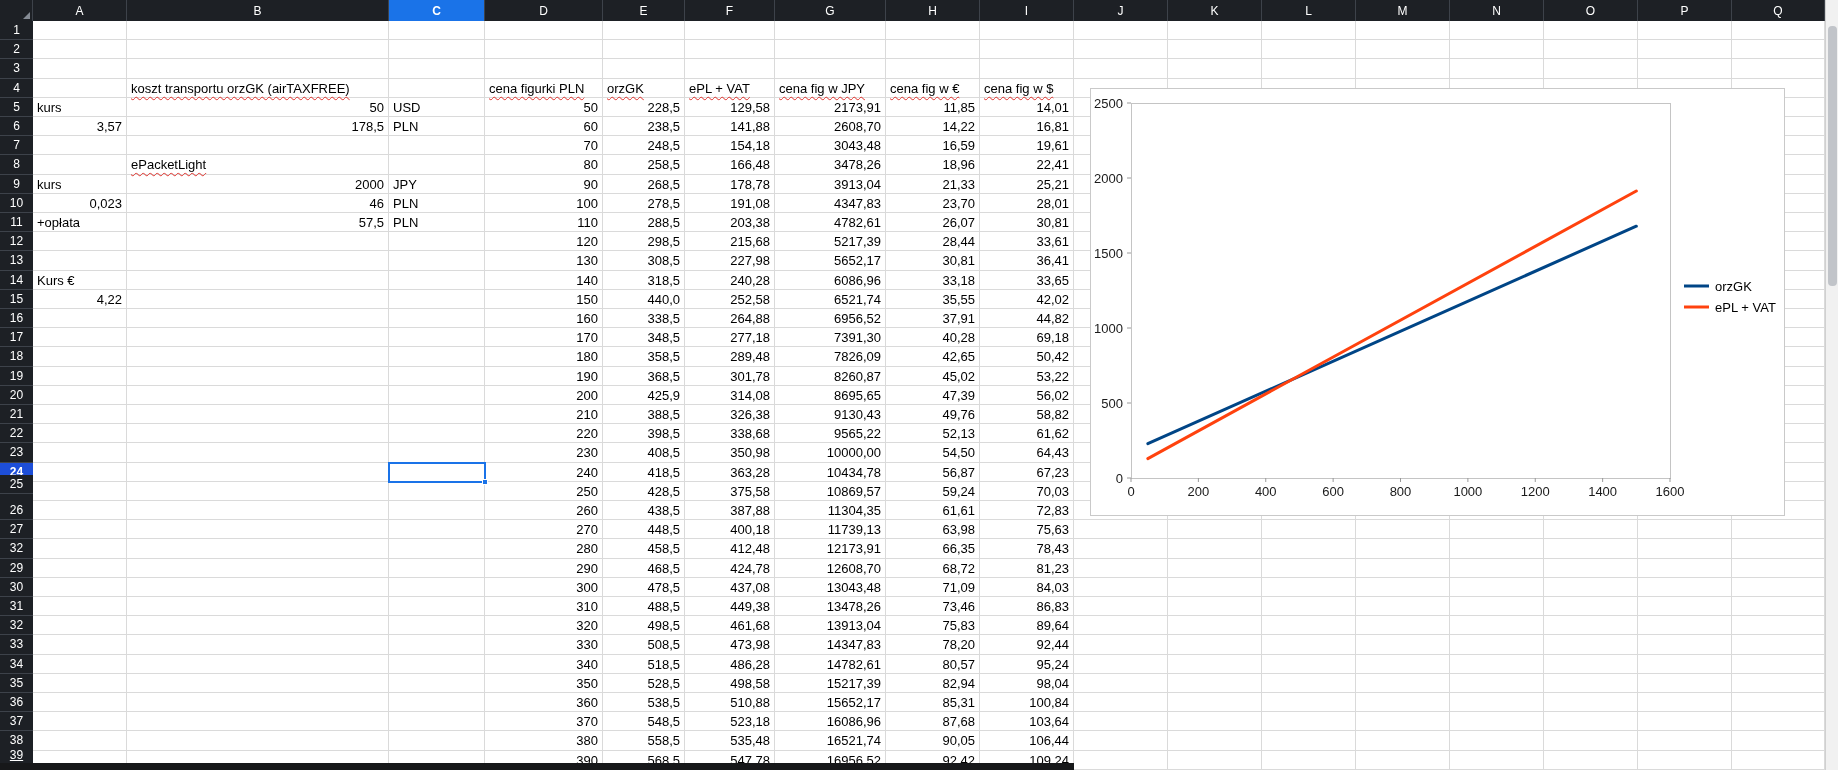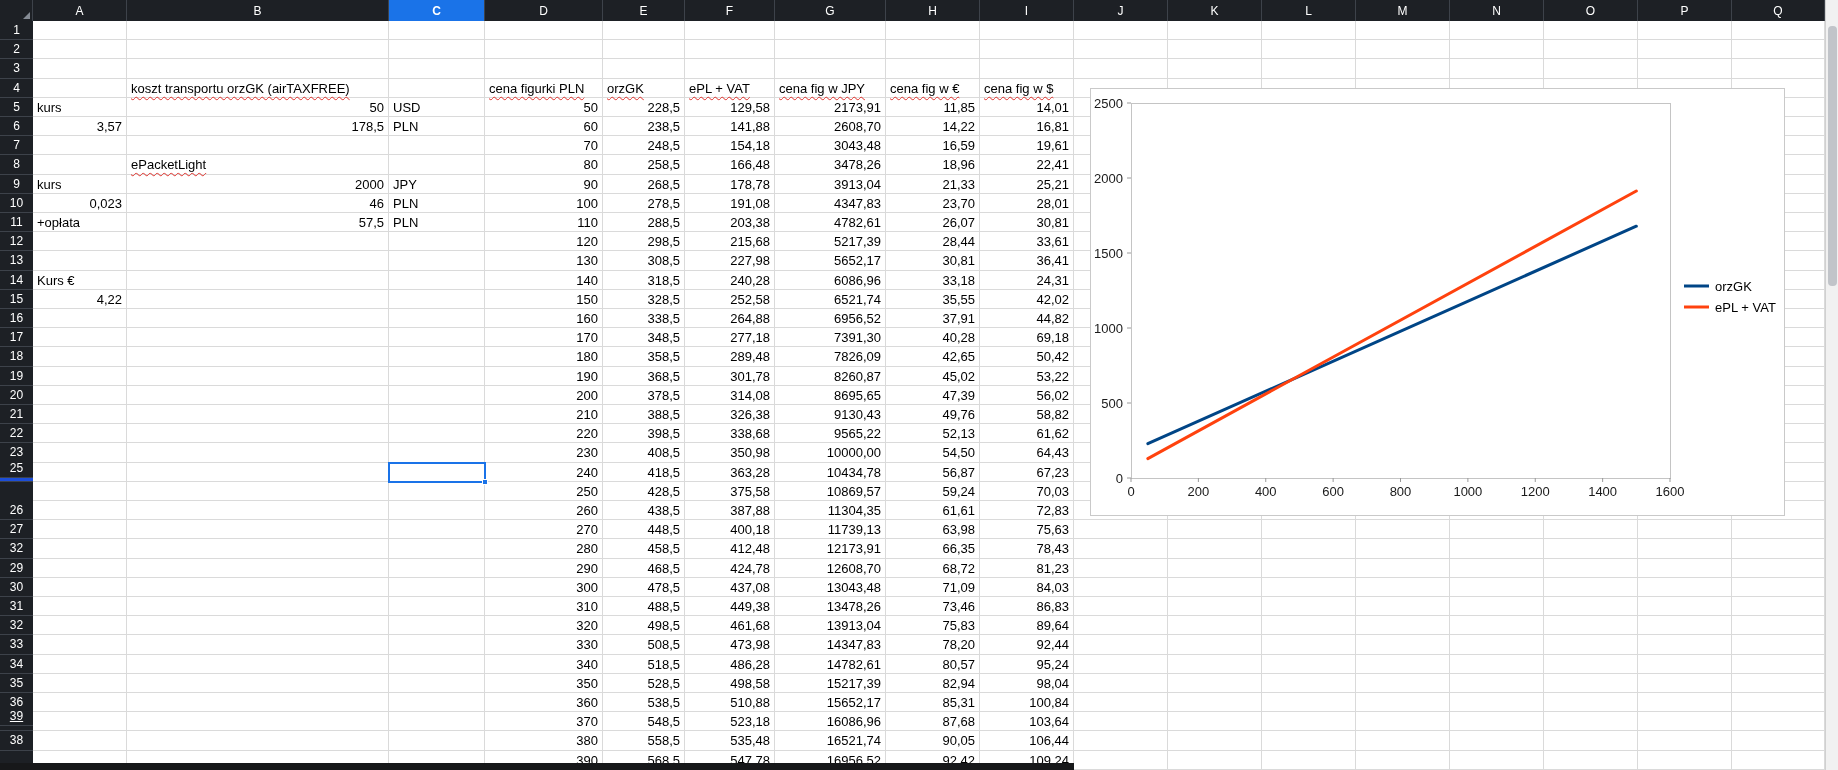--- a/index.html
+++ b/index.html
@@ -187,23 +187,23 @@
       <div class="cell right" style="left: 603px; top: 251.4px; width: 82px; height: 19.2px;">308,5</div>
       <div class="cell right" style="left: 685px; top: 251.4px; width: 90px; height: 19.2px;">227,98</div>
       <div class="cell right" style="left: 775px; top: 251.4px; width: 111px; height: 19.2px;">5652,17</div>
       <div class="cell right" style="left: 886px; top: 251.4px; width: 94px; height: 19.2px;">30,81</div>
       <div class="cell right" style="left: 980px; top: 251.4px; width: 94px; height: 19.2px;">36,41</div>
       <div class="cell right" style="left: 485px; top: 270.6px; width: 118px; height: 19.2px;">140</div>
       <div class="cell right" style="left: 603px; top: 270.6px; width: 82px; height: 19.2px;">318,5</div>
       <div class="cell right" style="left: 685px; top: 270.6px; width: 90px; height: 19.2px;">240,28</div>
       <div class="cell right" style="left: 775px; top: 270.6px; width: 111px; height: 19.2px;">6086,96</div>
       <div class="cell right" style="left: 886px; top: 270.6px; width: 94px; height: 19.2px;">33,18</div>
-      <div class="cell right" style="left: 980px; top: 270.6px; width: 94px; height: 19.2px;">24,31</div>
+      <div class="cell right" style="left: 980px; top: 270.6px; width: 94px; height: 19.2px;">33,65</div>
       <div class="cell right" style="left: 485px; top: 289.8px; width: 118px; height: 19.2px;">150</div>
-      <div class="cell right" style="left: 603px; top: 289.8px; width: 82px; height: 19.2px;">328,5</div>
+      <div class="cell right" style="left: 603px; top: 289.8px; width: 82px; height: 19.2px;">440,0</div>
       <div class="cell right" style="left: 685px; top: 289.8px; width: 90px; height: 19.2px;">252,58</div>
       <div class="cell right" style="left: 775px; top: 289.8px; width: 111px; height: 19.2px;">6521,74</div>
       <div class="cell right" style="left: 886px; top: 289.8px; width: 94px; height: 19.2px;">35,55</div>
       <div class="cell right" style="left: 980px; top: 289.8px; width: 94px; height: 19.2px;">42,02</div>
       <div class="cell right" style="left: 485px; top: 309px; width: 118px; height: 19.2px;">160</div>
       <div class="cell right" style="left: 603px; top: 309px; width: 82px; height: 19.2px;">338,5</div>
       <div class="cell right" style="left: 685px; top: 309px; width: 90px; height: 19.2px;">264,88</div>
       <div class="cell right" style="left: 775px; top: 309px; width: 111px; height: 19.2px;">6956,52</div>
       <div class="cell right" style="left: 886px; top: 309px; width: 94px; height: 19.2px;">37,91</div>
       <div class="cell right" style="left: 980px; top: 309px; width: 94px; height: 19.2px;">44,82</div>
@@ -219,21 +219,21 @@
       <div class="cell right" style="left: 775px; top: 347.4px; width: 111px; height: 19.2px;">7826,09</div>
       <div class="cell right" style="left: 886px; top: 347.4px; width: 94px; height: 19.2px;">42,65</div>
       <div class="cell right" style="left: 980px; top: 347.4px; width: 94px; height: 19.2px;">50,42</div>
       <div class="cell right" style="left: 485px; top: 366.6px; width: 118px; height: 19.2px;">190</div>
       <div class="cell right" style="left: 603px; top: 366.6px; width: 82px; height: 19.2px;">368,5</div>
       <div class="cell right" style="left: 685px; top: 366.6px; width: 90px; height: 19.2px;">301,78</div>
       <div class="cell right" style="left: 775px; top: 366.6px; width: 111px; height: 19.2px;">8260,87</div>
       <div class="cell right" style="left: 886px; top: 366.6px; width: 94px; height: 19.2px;">45,02</div>
       <div class="cell right" style="left: 980px; top: 366.6px; width: 94px; height: 19.2px;">53,22</div>
       <div class="cell right" style="left: 485px; top: 385.8px; width: 118px; height: 19.2px;">200</div>
-      <div class="cell right" style="left: 603px; top: 385.8px; width: 82px; height: 19.2px;">378,5</div>
+      <div class="cell right" style="left: 603px; top: 385.8px; width: 82px; height: 19.2px;">425,9</div>
       <div class="cell right" style="left: 685px; top: 385.8px; width: 90px; height: 19.2px;">314,08</div>
       <div class="cell right" style="left: 775px; top: 385.8px; width: 111px; height: 19.2px;">8695,65</div>
       <div class="cell right" style="left: 886px; top: 385.8px; width: 94px; height: 19.2px;">47,39</div>
       <div class="cell right" style="left: 980px; top: 385.8px; width: 94px; height: 19.2px;">56,02</div>
       <div class="cell right" style="left: 485px; top: 405px; width: 118px; height: 19.2px;">210</div>
       <div class="cell right" style="left: 603px; top: 405px; width: 82px; height: 19.2px;">388,5</div>
       <div class="cell right" style="left: 685px; top: 405px; width: 90px; height: 19.2px;">326,38</div>
       <div class="cell right" style="left: 775px; top: 405px; width: 111px; height: 19.2px;">9130,43</div>
       <div class="cell right" style="left: 886px; top: 405px; width: 94px; height: 19.2px;">49,76</div>
       <div class="cell right" style="left: 980px; top: 405px; width: 94px; height: 19.2px;">58,82</div>
@@ -431,28 +431,28 @@
     <div class="row-header" style="top: 289.8px; height: 19.2px; text-align: right;">15</div>
     <div class="row-header" style="top: 309px; height: 19.2px;">16</div>
     <div class="row-header" style="top: 328.2px; height: 19.2px;">17</div>
     <div class="row-header" style="top: 347.4px; height: 19.2px;">18</div>
     <div class="row-header" style="top: 366.6px; height: 19.2px;">19</div>
     <div class="row-header" style="top: 385.8px; height: 19.2px;">20</div>
     <div class="row-header" style="top: 405px; height: 19.2px;">21</div>
     <div class="row-header" style="top: 424.2px; height: 19.2px;">22</div>
     <div class="row-header" style="top: 443.4px; height: 19.2px;">23</div>
     <div class="row-header selected" style="top: 462.6px; height: 19.2px;">24</div>
-    <div class="row-header" style="top: 459px; height: 19.2px;">25</div>
+    <div class="row-header" style="top: 475px; height: 19.2px;">25</div>
     <div class="row-header" style="top: 501px; height: 19.2px;">26</div>
     <div class="row-header" style="top: 520.2px; height: 19.2px;">27</div>
     <div class="row-header" style="top: 539.4px; height: 19.2px;">32</div>
     <div class="row-header" style="top: 558.6px; height: 19.2px;">29</div>
     <div class="row-header" style="top: 577.8px; height: 19.2px;">30</div>
     <div class="row-header" style="top: 597px; height: 19.2px;">31</div>
     <div class="row-header" style="top: 616.2px; height: 19.2px;">32</div>
     <div class="row-header" style="top: 635.4px; height: 19.2px;">33</div>
     <div class="row-header" style="top: 654.6px; height: 19.2px;">34</div>
     <div class="row-header" style="top: 673.8px; height: 19.2px;">35</div>
     <div class="row-header" style="top: 693px; height: 19.2px;">36</div>
     <div class="row-header" style="top: 712.2px; height: 19.2px;">37</div>
     <div class="row-header" style="top: 731.4px; height: 19.2px;">38</div>
-    <div class="row-header" style="top: 707px; height: 19.2px; text-decoration: underline;">39</div>
+    <div class="row-header" style="top: 746px; height: 19.2px; text-decoration: underline;">39</div>
   </div>
 
 </body></html>

